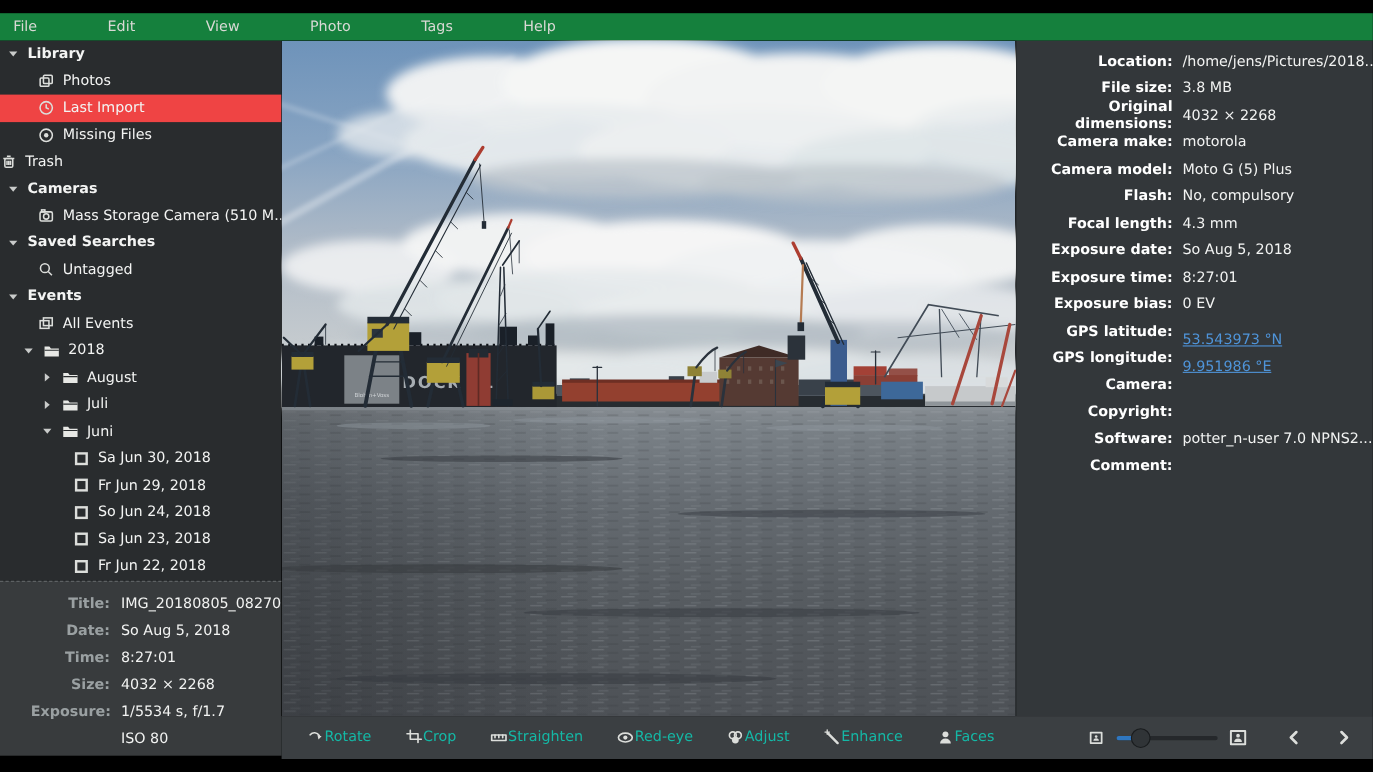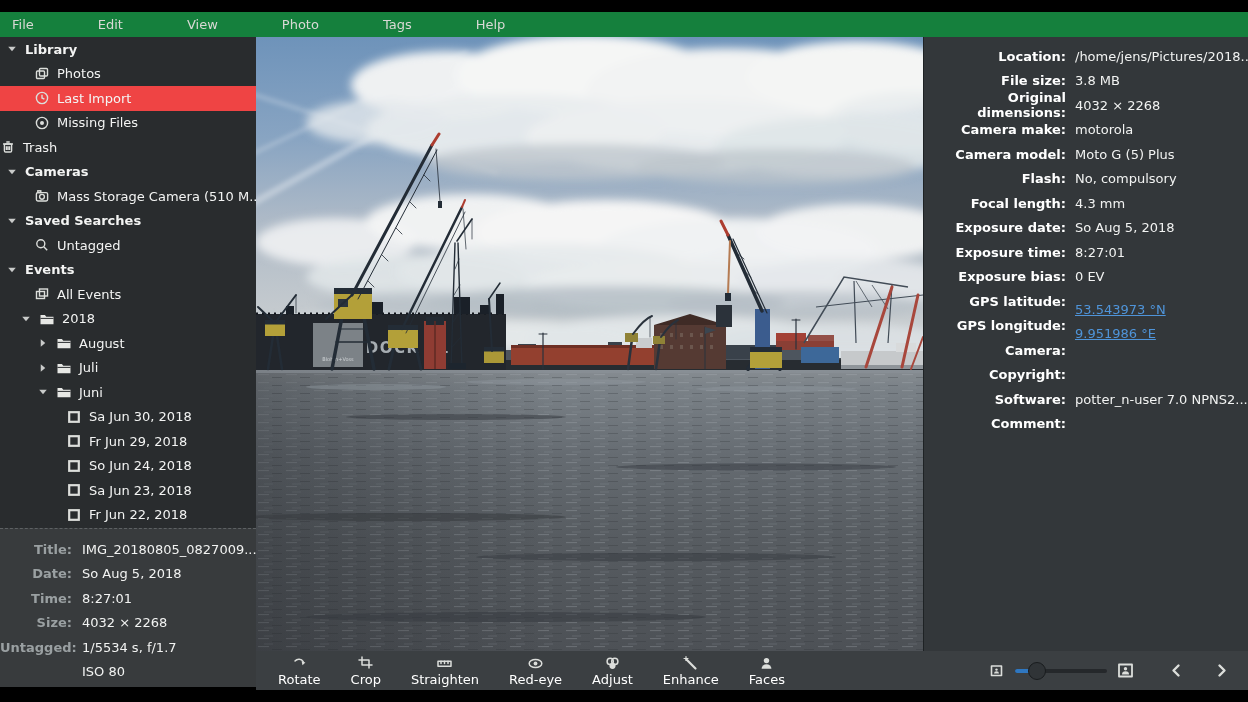--- a/index.html
+++ b/index.html
@@ -15,35 +15,35 @@
     font-size:13px; white-space:nowrap; overflow:hidden; }
   .trow.header { font-weight:bold; }
   .trow.sel { background:#ef4444; }
   .tri { width:12px; height:12px; flex:0 0 12px; fill:#c9cbca; }
   .ticon { width:16px; height:16px; flex:0 0 16px; stroke:#dcdedb; fill:none;
     stroke-width:1.4; }
   .ticon.fill { fill:#dcdedb; stroke:none; }
   .stats { position:absolute; top:528px; left:0; width:256px; height:159px;
     background:#383b3d; border-top:1px dashed #5d6163; padding-top:8px; }
   .srow { display:flex; height:24.5px; align-items:center; font-size:13px; }
-  .slabel { width:72px; text-align:right; color:#9aa0a2; font-weight:bold; flex:0 0 72px; }
+  .slabel { width:72px; text-align:right; color:#9aa0a2; font-weight:bold; flex:0 0 72px;margin-left:28px; }
   .svalue { margin-left:10px; color:#f2f3f2; white-space:nowrap; }
   .photo-wrap { position:absolute; top:37px; left:256px; width:667px; height:614px;
     background:#000; }
   .photo-wrap svg { display:block; width:667px; height:614px; }
   .rightpanel { position:absolute; top:37px; left:923px; width:325px; height:614px;
     background:#33373a; border-left:1px solid #1e2224; padding-top:7px; }
   .mrow { display:flex; height:24.5px; align-items:center; font-size:13px; }
   .mlabel { width:142px; flex:0 0 142px; text-align:right; color:#ffffff; font-weight:bold; }
   .mvalue { margin-left:9px; color:#f2f3f2; white-space:nowrap; overflow:hidden; }
   .mvalue.link { color:#4f94d9; text-decoration:underline; cursor:pointer;margin-top:16px; }
   .toolbar { position:absolute; top:651px; left:256px; width:992px; height:39px;
     background:#3b3f42; display:flex; align-items:center; padding:0 14px; gap:14px; }
-  .tbtn { display:flex; align-items:center; gap:0; color:#ffffff; font-size:13px;
-    padding:5px 8px; border-radius:3px; cursor:default;flex-direction:column; }
+  .tbtn { display:flex; align-items:center; gap:0; color:#14b8a6; font-size:13px;
+    padding:5px 8px; border-radius:3px; cursor:default; }
   .bicon { width:17px; height:17px; stroke:#dcdedb; fill:none; stroke-width:1.5;
     stroke-linecap:round; stroke-linejoin:round; }
   .tspacer { flex:1; }
   .zoomgrp { display:flex; align-items:center; gap:10px; }
   .slider { position:relative; width:92px; height:20px; }
   .slider-track { position:absolute; top:8.5px; left:0; width:92px; height:3.5px;
     background:#25282b; border-radius:2px; }
   .slider-fill { position:absolute; top:0; left:0; height:3.5px; width:22px;
     background:#2f77c0; border-radius:2px; }
   .slider-knob { position:absolute; top:1px; left:13px; width:18px; height:18px;
@@ -299,21 +299,21 @@
     </div>
   <div class="srow">
       <span class="slabel">Time:</span>
       <span class="svalue">8:27:01</span>
     </div>
   <div class="srow">
       <span class="slabel">Size:</span>
       <span class="svalue">4032 × 2268</span>
     </div>
   <div class="srow">
-      <span class="slabel">Untagged:</span>
+      <span class="slabel">Exposure:</span>
       <span class="svalue">1/5534 s, f/1.7</span>
     </div>
   <div class="srow">
       <span class="slabel"></span>
       <span class="svalue">ISO 80</span>
     </div>
 </div>
 
 <div class="photo-wrap">
 <svg viewBox="0 0 667 614" preserveAspectRatio="none">

